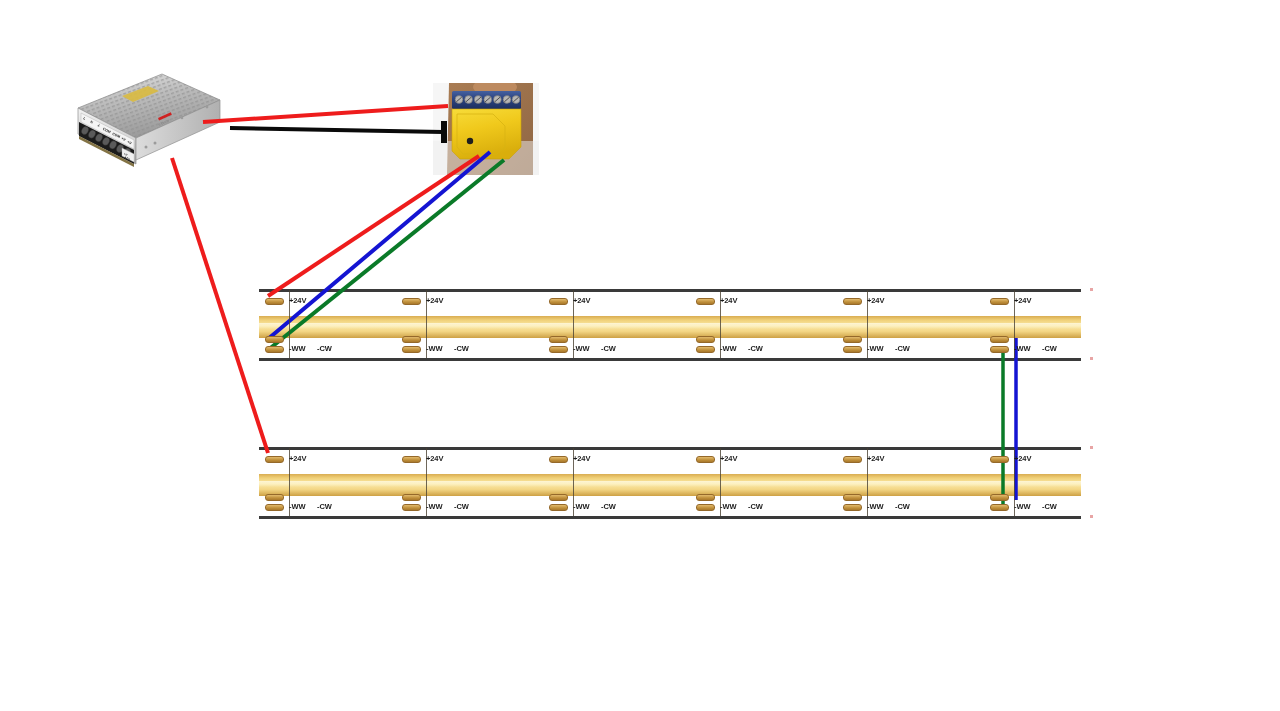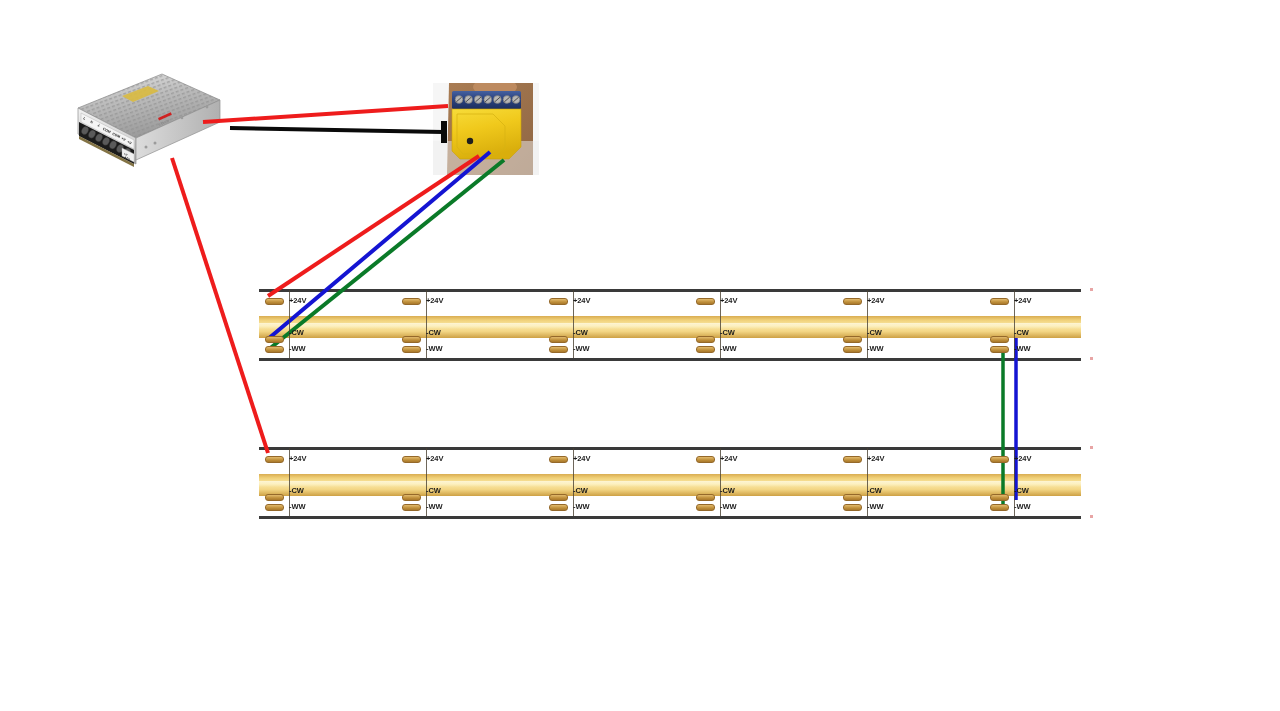--- a/index.html
+++ b/index.html
@@ -123,21 +123,21 @@
     position: absolute;
     font-family: "Liberation Sans", sans-serif;
     font-size: 7.5px;
     font-weight: bold;
     color: #1b1b1b;
     letter-spacing: -0.1px;
     white-space: nowrap;
     line-height: 8px;
   }
   .lbl-24v { top: 8px; }
-  .lbl-cw  { top: 40px; }
+  .lbl-cw  { top: 56px; margin-left: 28px; }
   .lbl-ww  { top: 56px; }
 
   
   .handle-dot {
     position: absolute;
     width: 3px;
     height: 3px;
     background: #e8a5a5;
     z-index: 12;
   }

